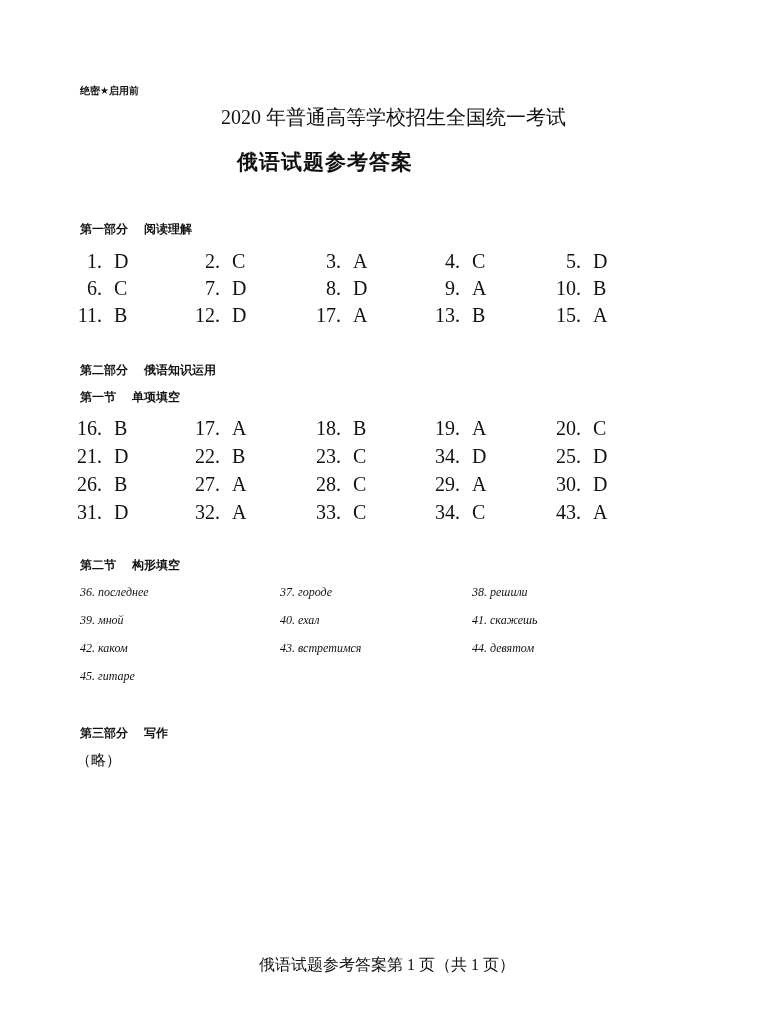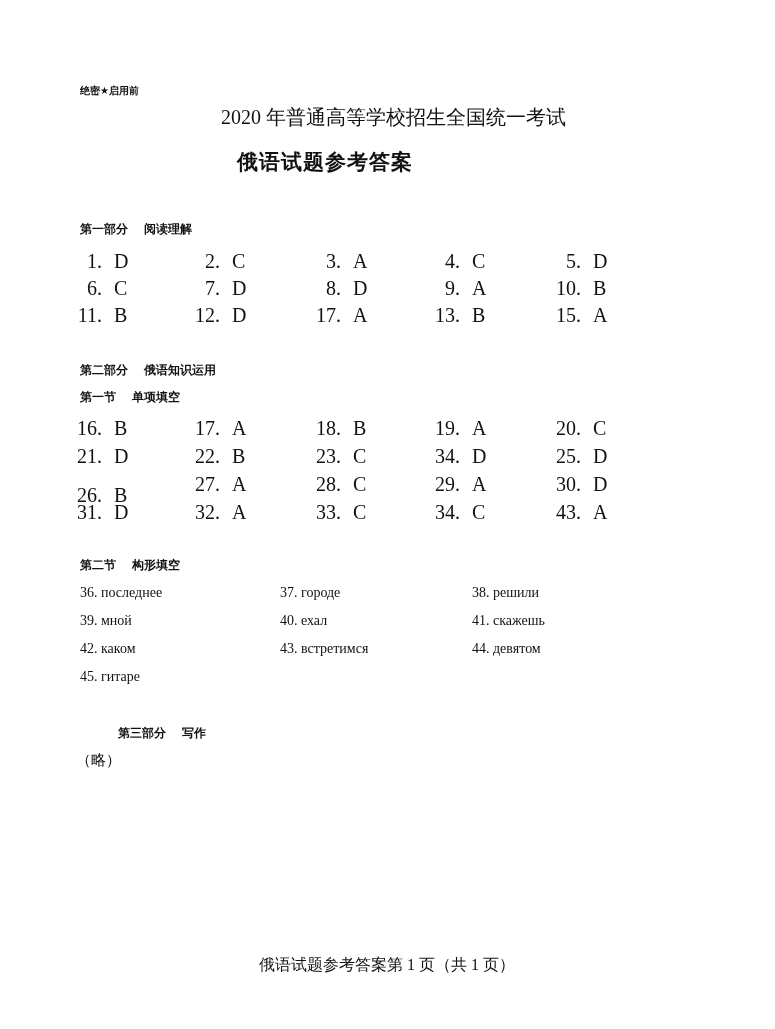--- a/index.html
+++ b/index.html
@@ -9,21 +9,21 @@
   }
   .abs { position: absolute; white-space: nowrap; }
   .secret { left: 80px; top: 84px; font-family: "DejaVu Sans", sans-serif; font-weight: bold; font-size: 10px; }
   .exam-title { left: 0; width: 775px; top: 104px; text-align: center; font-size: 20px; padding-left: 12px; box-sizing: border-box; }
   .doc-title { left: 0; width: 638px; top: 148px; text-align: center; font-family: "DejaVu Sans", sans-serif; font-weight: bold; font-size: 21px; padding-left: 12px; box-sizing: border-box; letter-spacing: 1px; }
   .heading { font-family: "DejaVu Sans", sans-serif; font-weight: bold; font-size: 12px; left: 80px; }
   .heading .gap { display: inline-block; width: 16px; }
   .mc { font-size: 20px; }
   .mc .num { display: inline-block; text-align: right; width: 28px; }
   .mc .ans { display: inline-block; margin-left: 12px; }
-  .fill { font-size: 14px; }
+  .fill { font-size: 12px; font-style: italic; }
   .footer { left: 0; width: 774px; top: 955px; text-align: center; font-size: 16px; }
 </style>
 </head>
 <body>
 
 <div class="abs secret">绝密★启用前</div>
 <div class="abs exam-title">2020 年普通高等学校招生全国统一考试</div>
 <div class="abs doc-title">俄语试题参考答案</div>
 
 <div class="abs heading" style="top:221px;">
@@ -59,21 +59,21 @@
     <div class="abs mc" style="left: 74px; top: 417px;"><span class="num">16.</span><span class="ans">B</span></div>
     <div class="abs mc" style="left: 192px; top: 417px;"><span class="num">17.</span><span class="ans">A</span></div>
     <div class="abs mc" style="left: 313px; top: 417px;"><span class="num">18.</span><span class="ans">B</span></div>
     <div class="abs mc" style="left: 432px; top: 417px;"><span class="num">19.</span><span class="ans">A</span></div>
     <div class="abs mc" style="left: 553px; top: 417px;"><span class="num">20.</span><span class="ans">C</span></div>
     <div class="abs mc" style="left: 74px; top: 445px;"><span class="num">21.</span><span class="ans">D</span></div>
     <div class="abs mc" style="left: 192px; top: 445px;"><span class="num">22.</span><span class="ans">B</span></div>
     <div class="abs mc" style="left: 313px; top: 445px;"><span class="num">23.</span><span class="ans">C</span></div>
     <div class="abs mc" style="left: 432px; top: 445px;"><span class="num">34.</span><span class="ans">D</span></div>
     <div class="abs mc" style="left: 553px; top: 445px;"><span class="num">25.</span><span class="ans">D</span></div>
-    <div class="abs mc" style="left: 74px; top: 484px;"><span class="num">26.</span><span class="ans">B</span></div>
+    <div class="abs mc" style="left: 74px; top: 473px;"><span class="num">26.</span><span class="ans">B</span></div>
     <div class="abs mc" style="left: 192px; top: 473px;"><span class="num">27.</span><span class="ans">A</span></div>
     <div class="abs mc" style="left: 313px; top: 473px;"><span class="num">28.</span><span class="ans">C</span></div>
     <div class="abs mc" style="left: 432px; top: 473px;"><span class="num">29.</span><span class="ans">A</span></div>
     <div class="abs mc" style="left: 553px; top: 473px;"><span class="num">30.</span><span class="ans">D</span></div>
     <div class="abs mc" style="left: 74px; top: 501px;"><span class="num">31.</span><span class="ans">D</span></div>
     <div class="abs mc" style="left: 192px; top: 501px;"><span class="num">32.</span><span class="ans">A</span></div>
     <div class="abs mc" style="left: 313px; top: 501px;"><span class="num">33.</span><span class="ans">C</span></div>
     <div class="abs mc" style="left: 432px; top: 501px;"><span class="num">34.</span><span class="ans">C</span></div>
     <div class="abs mc" style="left: 553px; top: 501px;"><span class="num">43.</span><span class="ans">A</span></div>
   </div>
@@ -88,18 +88,18 @@
     <div class="abs fill" style="left: 472px; top: 585px;">38. решили</div>
     <div class="abs fill" style="left: 80px; top: 613px;">39. мной</div>
     <div class="abs fill" style="left: 280px; top: 613px;">40. ехал</div>
     <div class="abs fill" style="left: 472px; top: 613px;">41. скажешь</div>
     <div class="abs fill" style="left: 80px; top: 641px;">42. каком</div>
     <div class="abs fill" style="left: 280px; top: 641px;">43. встретимся</div>
     <div class="abs fill" style="left: 472px; top: 641px; text-align: center;">44. девятом</div>
     <div class="abs fill" style="left: 80px; top: 669px;">45. гитаре</div>
   </div>
 
-<div class="abs heading" style="top:725px;margin-left:38px;">
+<div class="abs heading" style="top:725px;">
   <span>第三部分</span><span class="gap"></span><span>写作</span>
 </div>
 <div class="abs" style="left:76px; top:751px; font-size:15px;">（略）</div>
 
 <div class="abs footer">俄语试题参考答案第 1 页（共 1 页）</div>
 
 </body></html>

